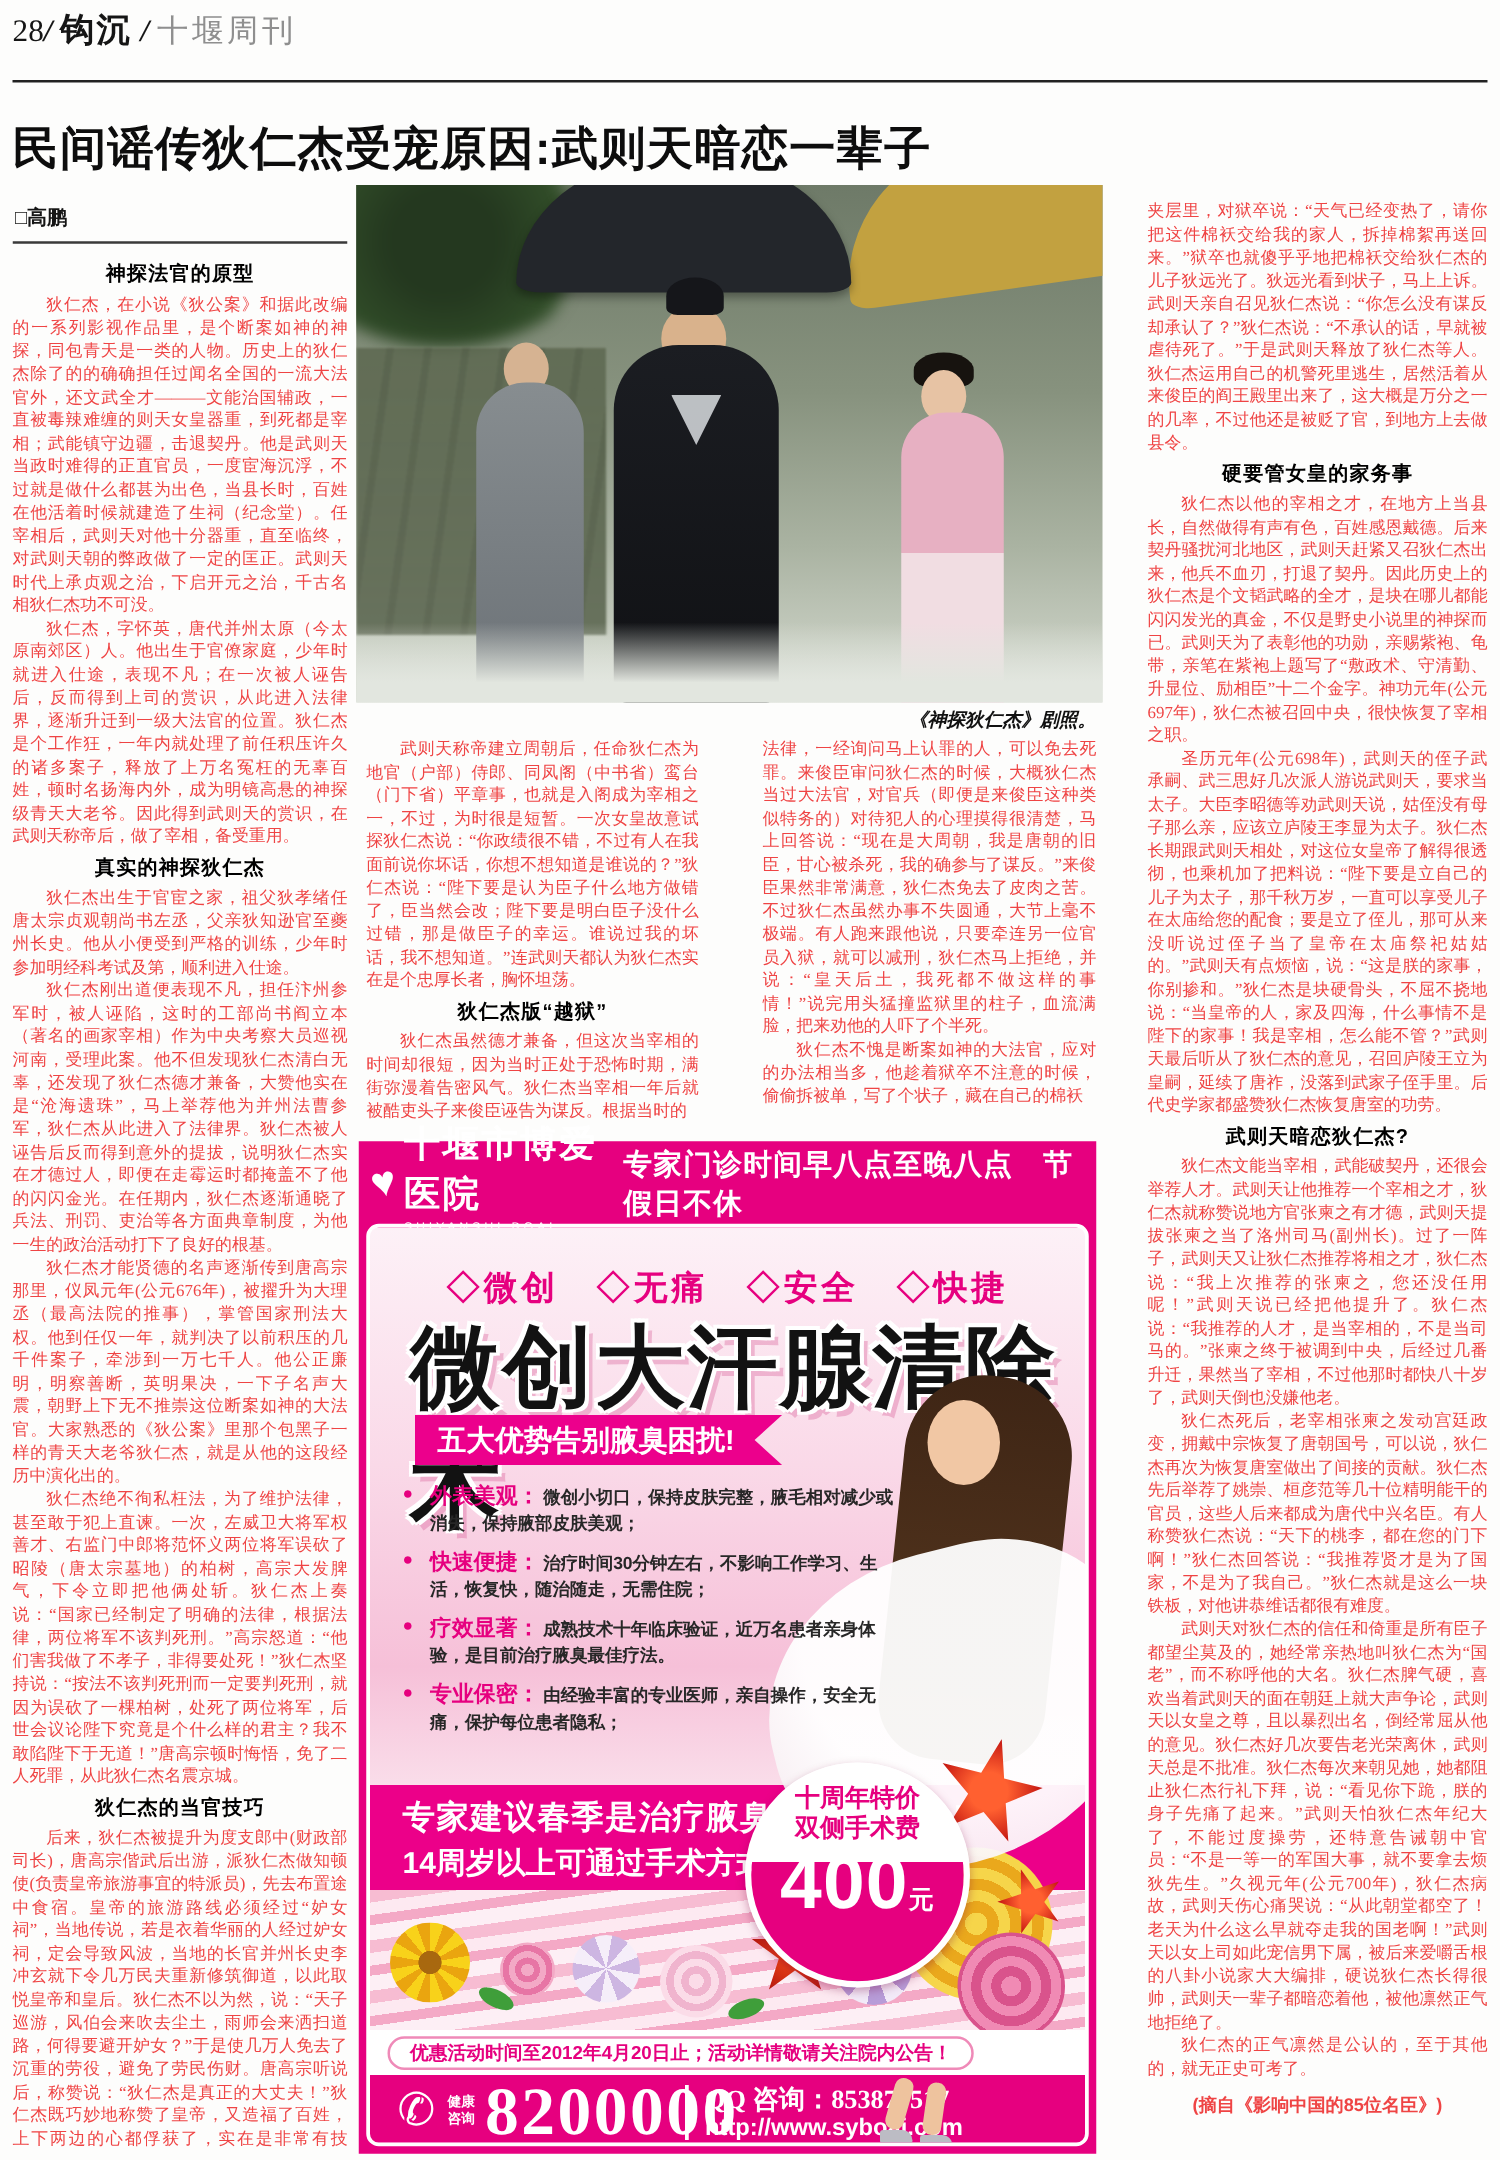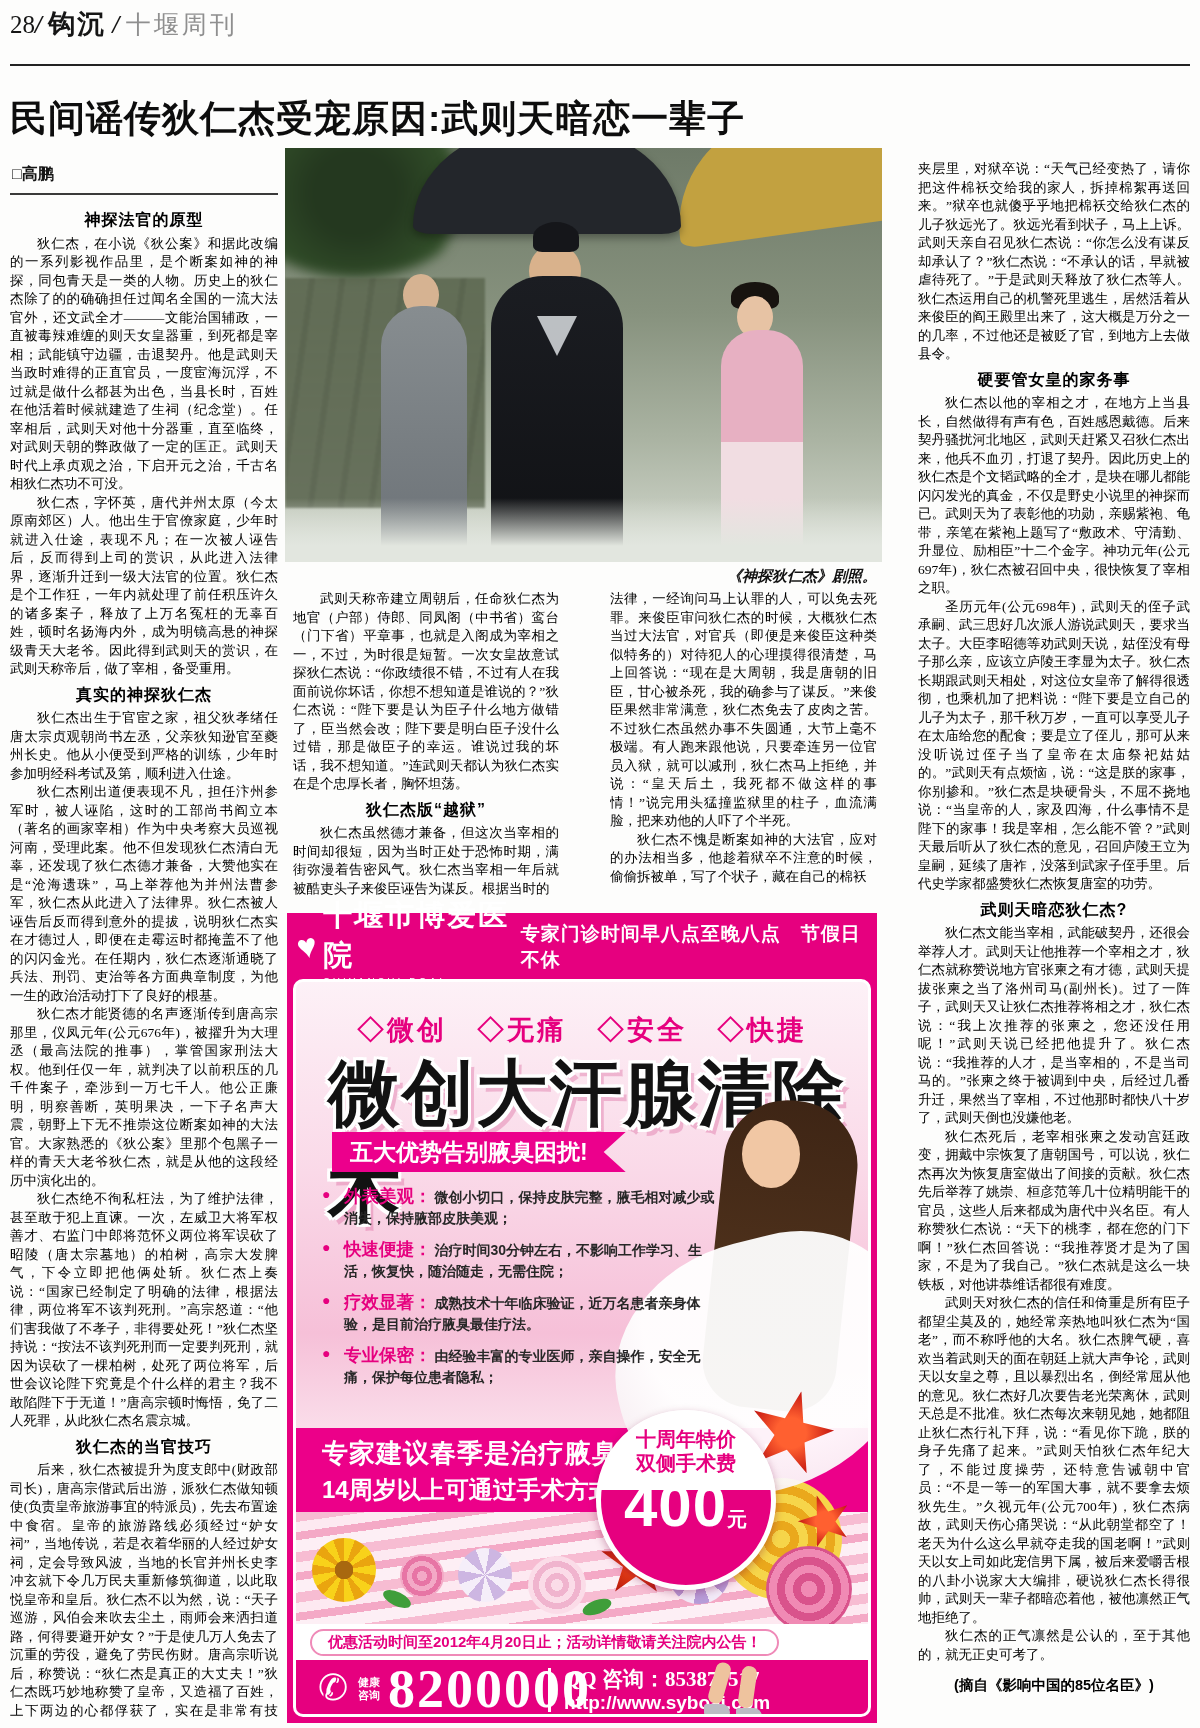--- a/index.html
+++ b/index.html
@@ -26,21 +26,21 @@
               font-size:37px; letter-spacing:1px; color:#0d0d0d; }
 
   
   .col { position:absolute; overflow:hidden; }
   #col1 { left:10px;  top:158px; width:268px; height:1562px; }
   #col2 { left:293px; top:590px; width:266px; height:308px; }
   #col3 { left:610px; top:590px; width:267px; height:308px; }
   #col4 { left:918px; top:160px; width:272px; height:1560px; }
   .byline { font-family:"Liberation Sans", sans-serif; font-weight:bold; font-size:16px;
             padding:6px 0 8px 2px; border-bottom:2px solid #3a3a3a; margin-bottom:16px; }
-  .blk { text-align:justify; font-size:13.5px; line-height:18.5px; color:#000000; }
+  .blk { text-align:justify; font-size:13.5px; line-height:18.5px; color:#ef4444; }
   .blk.p { text-indent:2em; }
   .blk.cont { text-indent:0; }
   .blk.h { font-family:"Liberation Sans", sans-serif; font-weight:bold; text-align:center;
            font-size:16px; letter-spacing:1px; margin:7px 0 5px; text-indent:0; color:#000; }
   .blk.src { font-family:"Liberation Sans", sans-serif; font-weight:bold; text-align:center;
              font-size:14.5px; margin-top:12px; text-indent:0; }
 
   
   #photo { position:absolute; left:285px; top:148px; width:597px; height:414px; overflow:hidden;
            background:linear-gradient(180deg,#6e7a68 0%,#87927e 40%,#aab3a2 70%,#d6dbd1 100%); }
@@ -74,21 +74,21 @@
                    font-weight:bold; font-style:italic; font-size:15px; color:#111; }
 
   
   #ad { position:absolute; left:287px; top:913px; width:590px; height:810px; background:#e6007f; }
   .ad-top { position:absolute; left:10px; right:10px; top:4px; height:60px;
             display:flex; align-items:center; color:#fff; }
   .ad-heart { font-size:34px; line-height:34px; margin-right:6px; transform:rotate(-12deg); }
   .ad-name-zh { font-family:"Liberation Sans", sans-serif; font-weight:900; font-size:29px; letter-spacing:2px; }
   .ad-name-en { font-family:"Liberation Sans", sans-serif; font-size:10px; letter-spacing:3px; margin-top:1px; }
   .ad-hours { margin-left:auto; font-family:Liberation Mono, monospace; font-weight:bold;
-              font-size:19px; letter-spacing:1px; }
+              font-size:23px; letter-spacing:1px; }
   .ad-inner { position:absolute; left:6px; right:6px; top:66px; bottom:6px;
               border:3px solid #fff; border-radius:10px; overflow:hidden;
               background:linear-gradient(180deg,#fdf1f7 0%,#fad9e8 26%,#f6c0d8 48%,#fbe4ee 64%,#fdeef5 100%); }
   .ad-sec { position:absolute; left:0; right:0; }
   .ad-features { top:30px; text-align:center; color:#e6007f;
                  font-family:"Liberation Sans", sans-serif; font-weight:900; font-size:27px; letter-spacing:3px; }
   .ad-title { top:64px; text-align:left; font-family:"Liberation Sans", sans-serif; font-weight:900;
               font-size:72px; letter-spacing:2px; color:#121212;
               text-shadow:-3px -3px 0 #fff,3px -3px 0 #fff,-3px 3px 0 #fff,3px 3px 0 #fff,
                           0 -3px 0 #fff,0 3px 0 #fff,-3px 0 0 #fff,3px 0 0 #fff,

